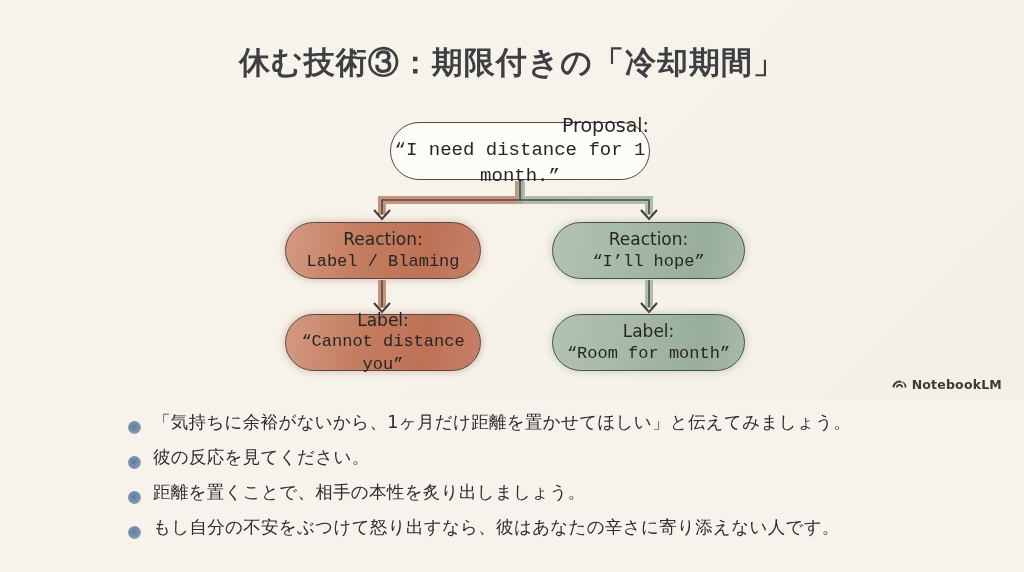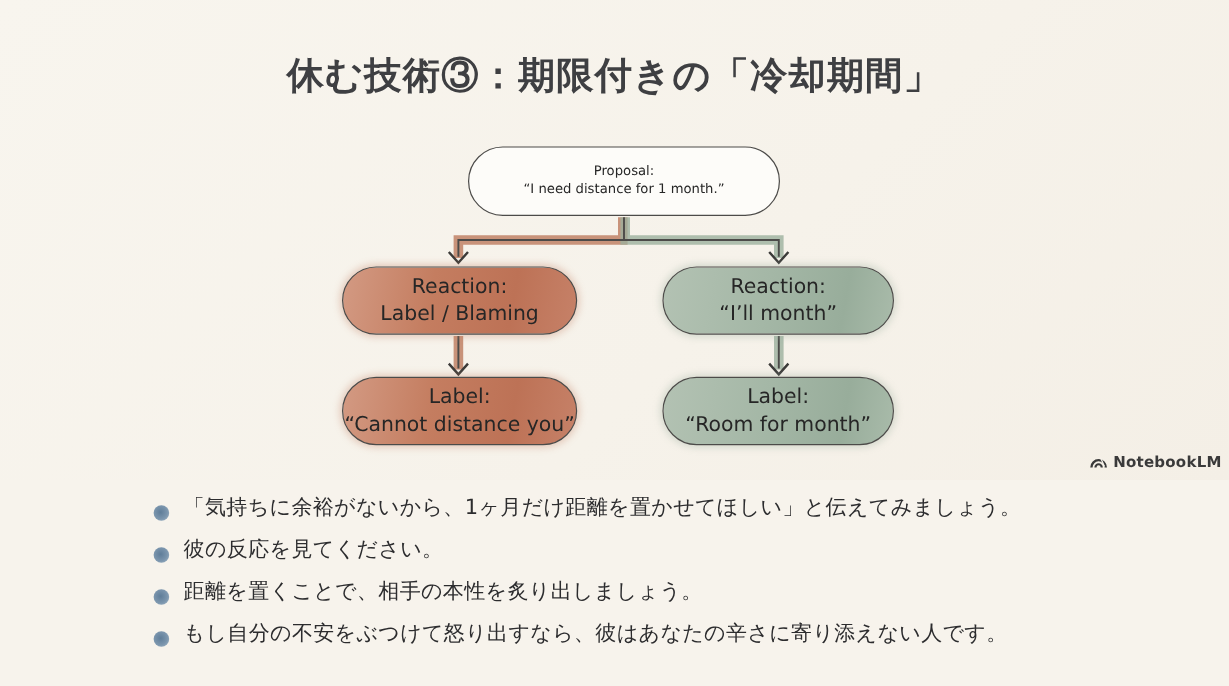--- a/index.html
+++ b/index.html
@@ -37,25 +37,26 @@
     align-items: center;
     justify-content: center;
     border: 1.6px solid #4c4b49;
     border-radius: 29px;
     text-align: center;
     line-height: 1.32;
     color: #262626;
     font-size: 17px;
   }
   .node .l1 { font-weight: 400; }
-  .node .l2 { font-weight: 400; }
+  .node .l2 { font-weight: 400; font-family: Liberation Mono, monospace; }
   .node-proposal {
     left: 390px; top: 122px; width: 260px; height: 58px;
     background: #fdfcf9;
-    font-size: 11px;
+    font-size: 19px;
+    align-items: flex-end;
   }
   .node-red {
     background: linear-gradient(100deg, #d39a83 0%, #c47d60 38%, #bd7256 72%, #c68168 100%);
     box-shadow: 0 0 6px 2px rgba(196,125,96,0.35);
   }
   .node-green {
     background: linear-gradient(100deg, #b3c2b3 0%, #a4b7a6 45%, #98ad9b 78%, #a9bbaa 100%);
     box-shadow: 0 0 6px 2px rgba(152,173,155,0.35);
   }
   .node-reaction-left  { left: 285px; top: 222px; width: 196px; height: 57px; }
@@ -82,24 +83,23 @@
     flex: 0 0 auto;
     width: 13px;
     height: 13px;
     margin-right: 12px;
     border-radius: 50%;
     background: radial-gradient(circle at 45% 45%, #5f7d99 0%, #7b95ad 55%, #a9bccb 100%);
   }
   
   .footer-brand {
     position: absolute;
-    right: 6px;
+    right: 22px;
     bottom: 8px;
     display: flex;
-    align-items: center;
     gap: 5px;
     color: #3a3a3a;
   }
   .footer-brand .brand-text {
     font-size: 12.5px;
     font-weight: 600;
     letter-spacing: 0.2px;
   }
 </style>
 </head>
@@ -132,21 +132,21 @@
       <span class="l2">“I need distance for 1 month.”</span>
     </div>
 
     <div class="node node-red node-reaction-left">
       <span class="l1">Reaction:</span>
       <span class="l2">Label / Blaming</span>
     </div>
 
     <div class="node node-green node-reaction-right">
       <span class="l1">Reaction:</span>
-      <span class="l2">“I’ll month”</span>
+      <span class="l2">“I’ll hope”</span>
     </div>
 
     <div class="node node-red node-label-left">
       <span class="l1">Label:</span>
       <span class="l2">“Cannot distance you”</span>
     </div>
 
     <div class="node node-green node-label-right">
       <span class="l1">Label:</span>
       <span class="l2">“Room for month”</span>

